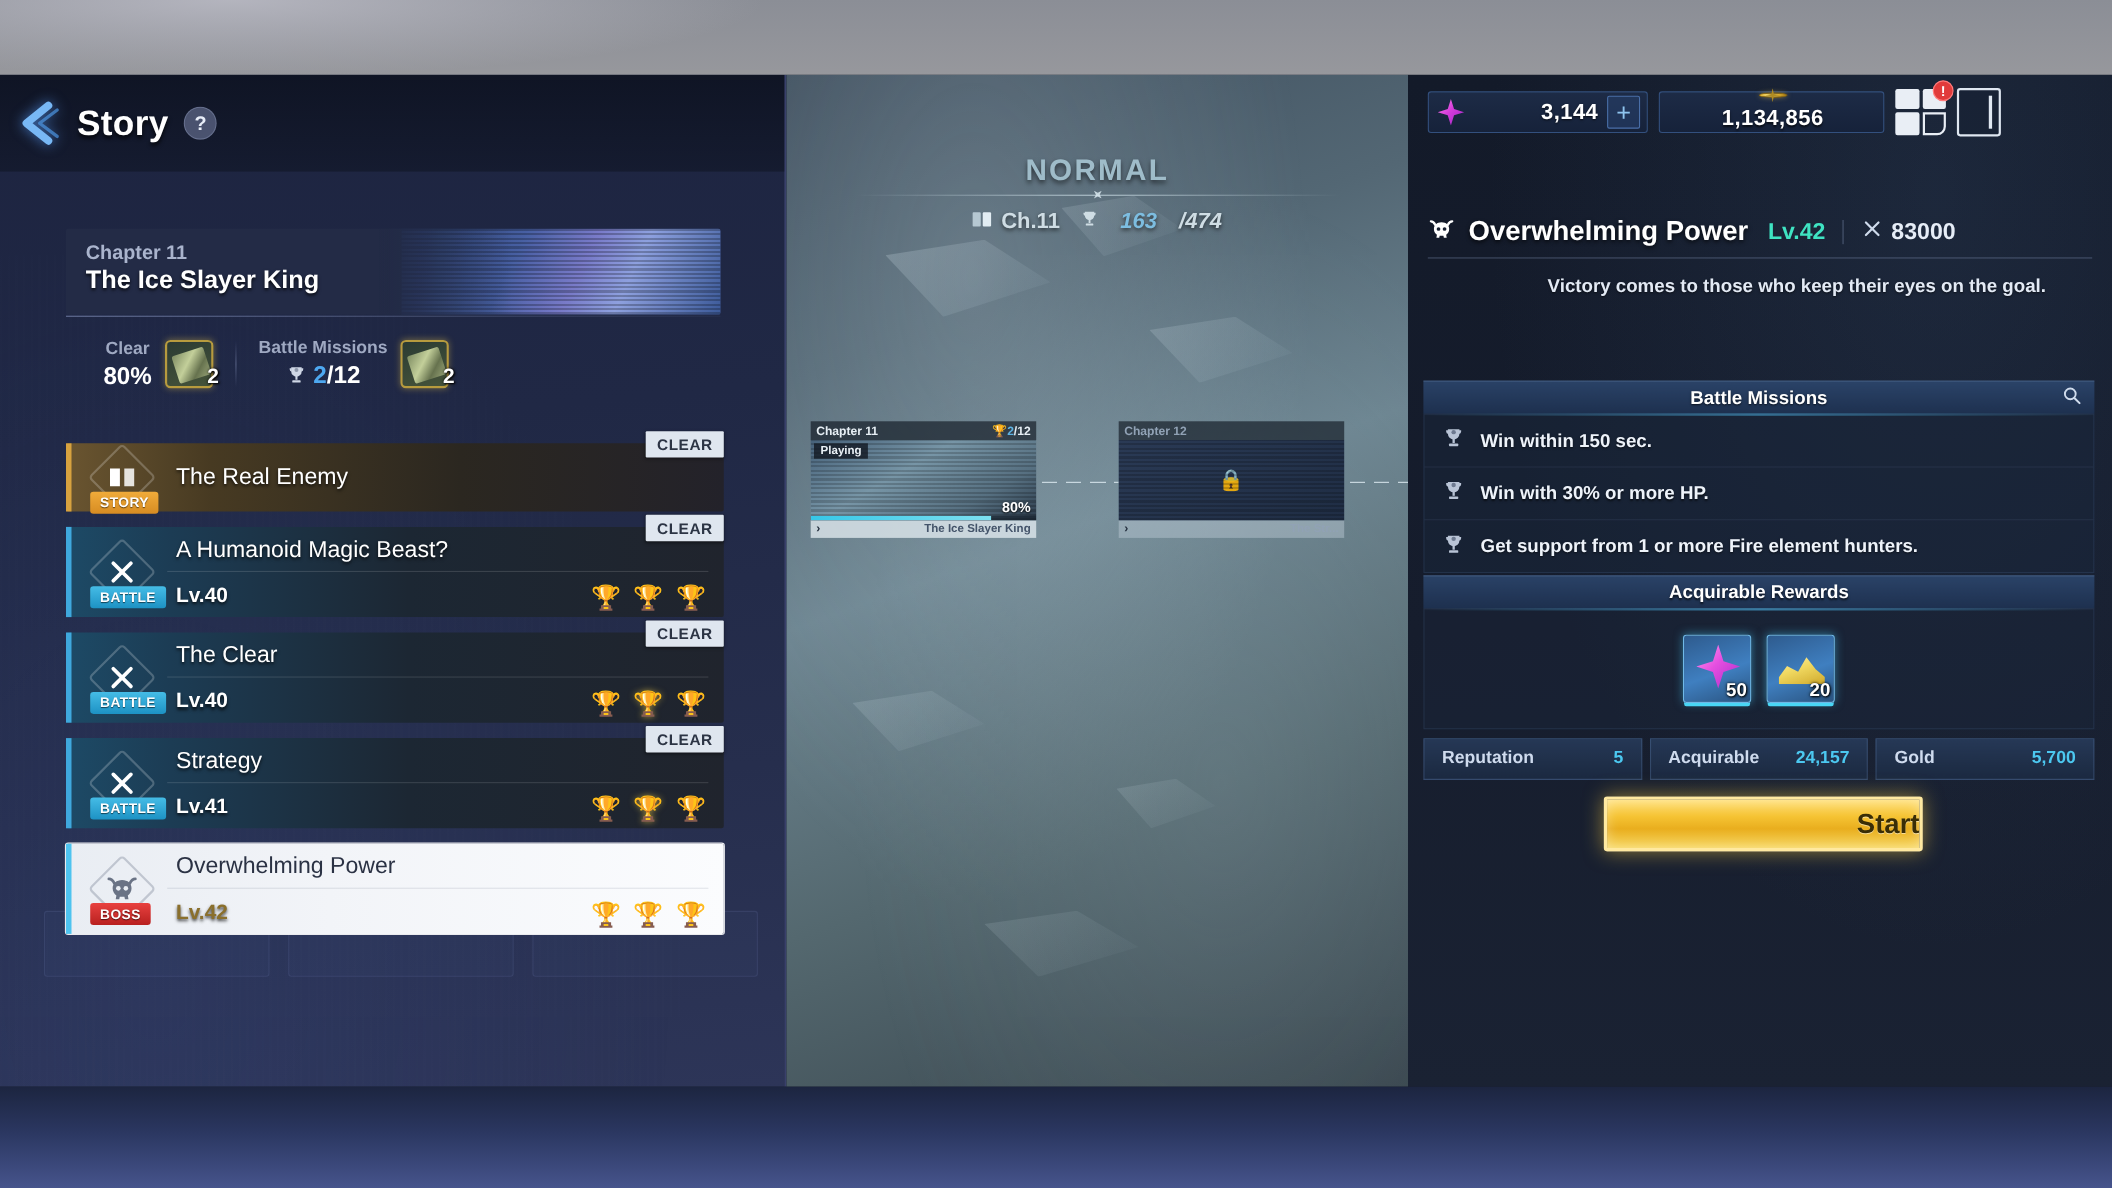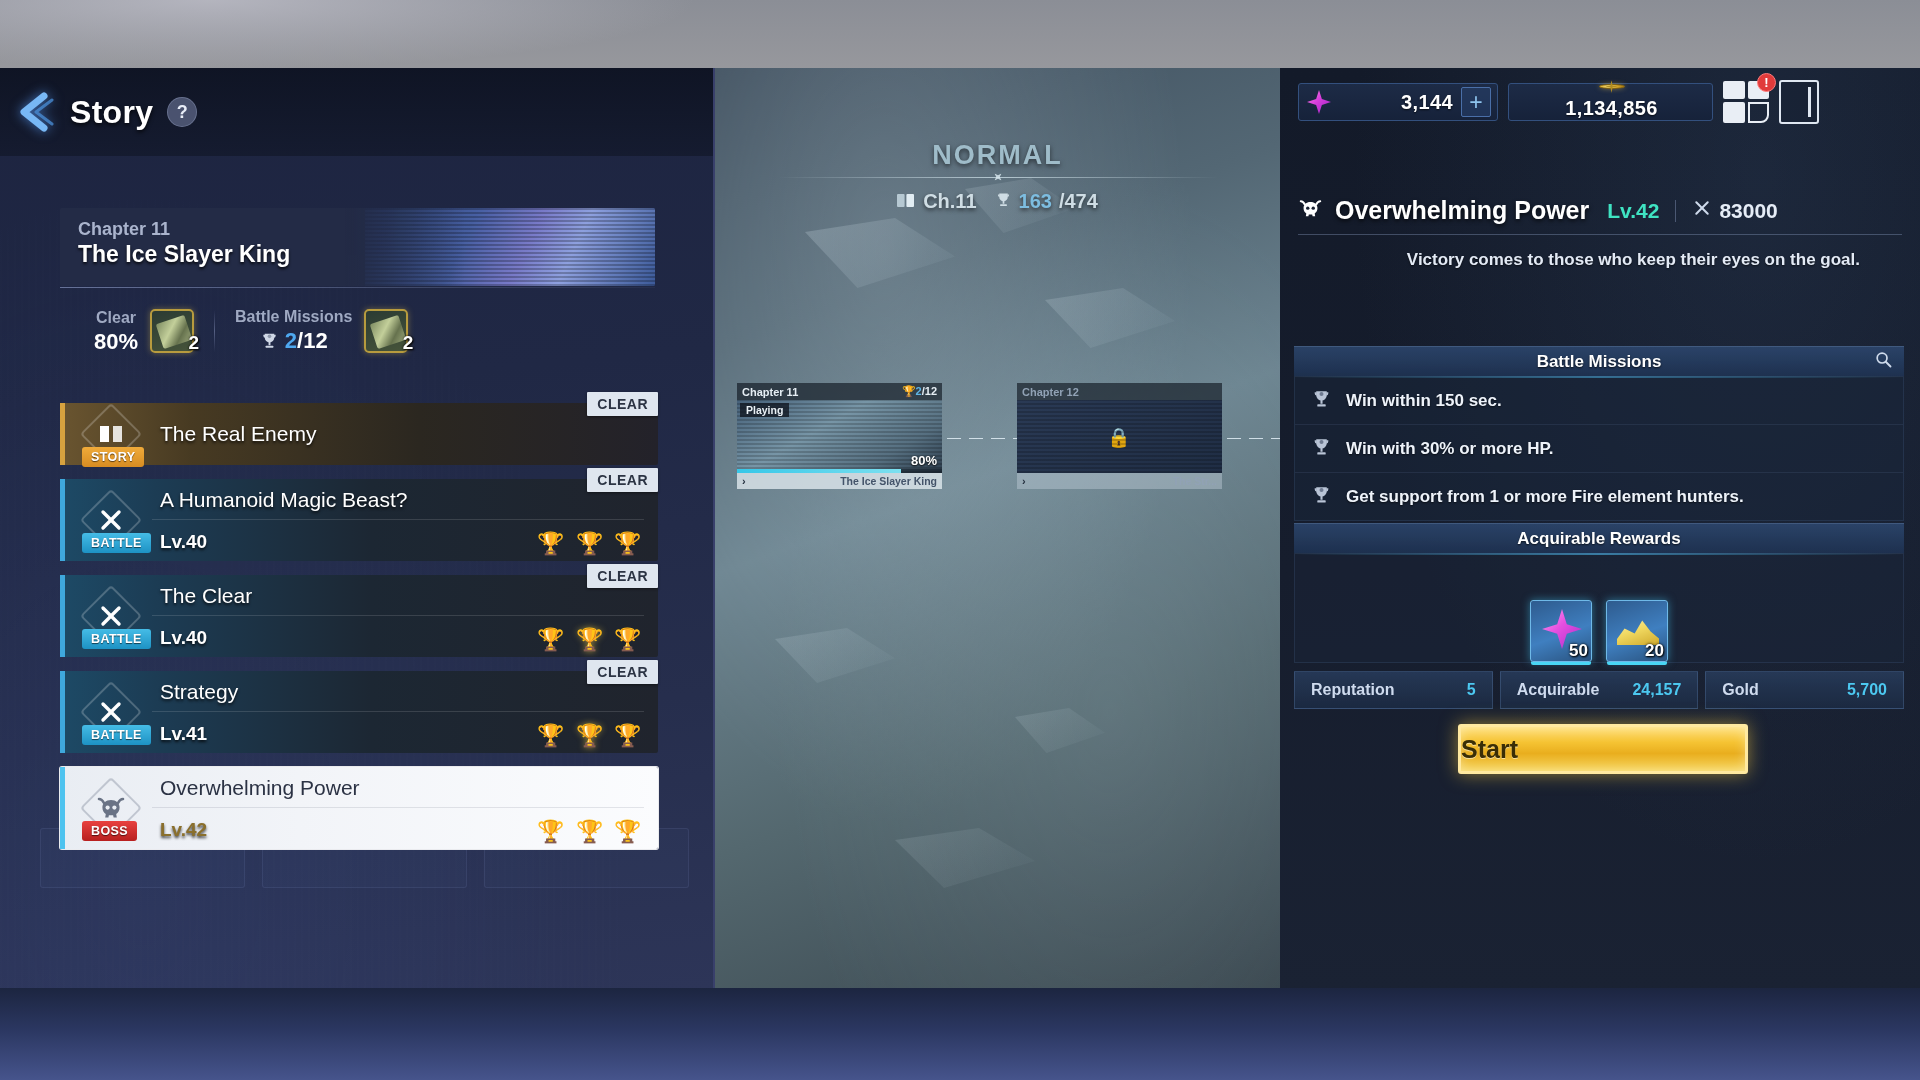--- a/index.html
+++ b/index.html
@@ -236,21 +236,21 @@
   #bm-body{position:absolute;left:14px;top:308px;width:610px;height:145px;
     background:rgba(26,38,58,.55);border:1px solid rgba(90,120,170,.18);}
   .bm-item{height:48px;display:flex;align-items:center;gap:14px;padding:0 16px;
     border-bottom:1px solid rgba(120,145,190,.13);}
   .bm-item:last-child{border-bottom:none;}
   .bm-item .tr2{font-size:21px;color:#b9c4d6;}
   .bm-item .tx{font-size:17px;font-weight:700;color:#eef3fa;text-shadow:0 1px 2px rgba(0,0,0,.6);}
   #ar-hd{top:455px;}
   #ar-body{position:absolute;left:14px;top:485px;width:610px;height:110px;
     background:rgba(26,38,58,.45);border:1px solid rgba(90,120,170,.18);
-    display:flex;align-items:flex-end;justify-content:center;gap:14px;}
+    display:flex;align-items:center;justify-content:center;gap:14px;}
   .item{width:62px;height:62px;border-radius:3px;position:relative;
     background:linear-gradient(160deg,#2e5b8e,#3f7fc0 55%,#2a537f);
     border:1px solid #6fb9e8;box-shadow:0 4px 0 -1px #49d6f5,0 0 9px rgba(70,200,245,.5);}
   .item .n{position:absolute;right:3px;bottom:0px;font-size:17px;font-weight:700;color:#fff;
     text-shadow:0 0 3px #000,1px 1px 2px #000;}
   .item .g1{position:absolute;left:11px;top:8px;width:40px;height:40px;
     background:linear-gradient(135deg,#ff9bef,#e54fe0 45%,#a92cc8);
     clip-path:polygon(50% 0,62% 38%,100% 50%,62% 62%,50% 100%,38% 62%,0 50%,38% 38%);
     filter:drop-shadow(0 0 4px rgba(235,110,235,.7));}
   .item .g2{position:absolute;left:10px;top:14px;width:42px;height:30px;
@@ -261,21 +261,21 @@
   #pills{position:absolute;left:14px;top:603px;width:610px;height:38px;display:flex;gap:7px;}
   .pill{flex:1;background:linear-gradient(180deg,rgba(40,60,92,.85),rgba(27,42,66,.9));
     border:1px solid rgba(100,135,185,.3);display:flex;align-items:center;
     justify-content:space-between;padding:0 16px;}
   .pill .k{font-size:16px;font-weight:700;color:#cfdbee;}
   .pill .v{font-size:16px;font-weight:700;color:#4cc8f0;}
   
   #start{position:absolute;left:178px;top:656px;width:290px;height:50px;cursor:pointer;
     background:linear-gradient(180deg,#ffe07a 0%,#f5c333 35%,#e9ae1e 60%,#f7d65d 100%);
     border:3px solid #ffe9a0;border-radius:3px;
-    display:flex;align-items:center;justify-content:flex-start;
+    display:flex;align-items:center;justify-content:flex-end;
     box-shadow:0 0 18px rgba(245,200,60,.55),inset 0 0 12px rgba(255,255,255,.35);}
   #start span{font-size:25px;font-weight:700;color:#3a2e06;text-shadow:0 1px 0 rgba(255,255,255,.5);}
   
   #bottom-strip{position:absolute;left:0;top:988px;width:1920px;height:92px;
     background:linear-gradient(180deg,#1c2540 0%,#2b3761 45%,#46548c 100%);}
 </style>
 </head>
 <body>
 
 <div id="frame">
@@ -485,21 +485,21 @@
       <div id="ch-progress">
         <span style="display:flex;align-items:center;gap:8px;">
           <span>
             <svg width="18" height="15" viewBox="0 0 18 15">
                 <rect x="0" y="1" width="7.6" height="13" rx="1" fill="#b6c8d2"></rect>
                 <rect x="9.4" y="1" width="7.6" height="13" rx="1" fill="#e2edf3"></rect>
               </svg>
           </span>
           <span>Ch.11</span>
         </span>
-        <span style="display:flex;align-items:center;gap:7px;">
+        <span style="display:flex;align-items:center;gap:20px;font-style:italic;">
           <span>
             <svg width="17" height="17" viewBox="0 0 20 20">
                 <path d="M5 3h10v4a5 5 0 0 1-10 0V3z" fill="#cfdde4"></path>
                 <path d="M3.5 4h2v3.2A2.2 2.2 0 0 1 3.5 5V4zM14.5 4h2v1A2.2 2.2 0 0 1 14.5 7.2V4z" fill="#cfdde4"></path>
                 <rect x="9" y="11" width="2" height="4" fill="#cfdde4"></rect>
                 <rect x="6" y="15.5" width="8" height="2.2" rx=".6" fill="#cfdde4"></rect>
               </svg>
           </span>
           <span class="mark">163</span>
             <span class="tot">/474</span>

